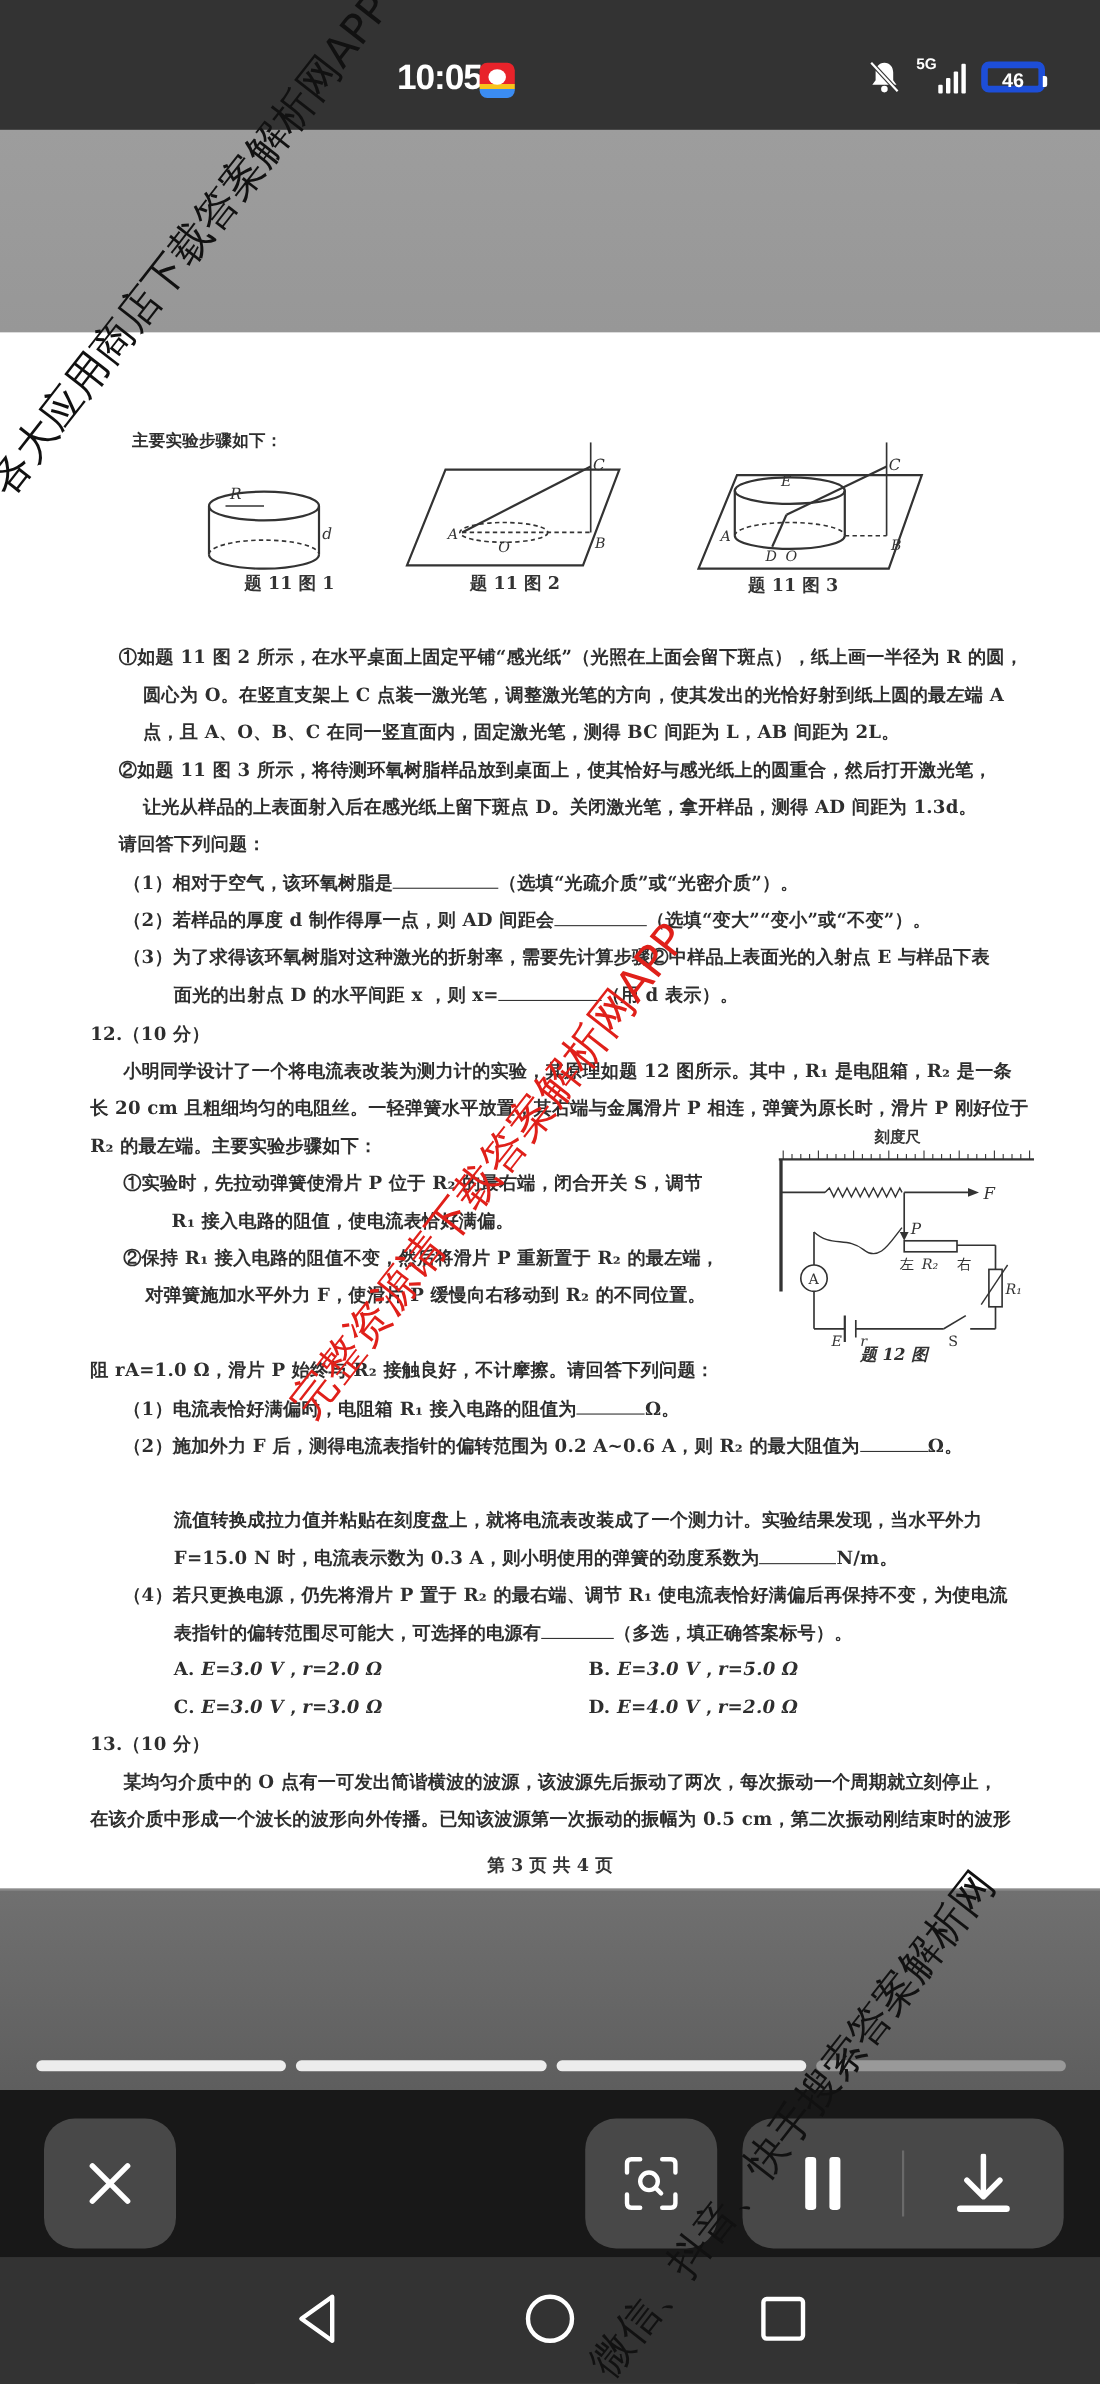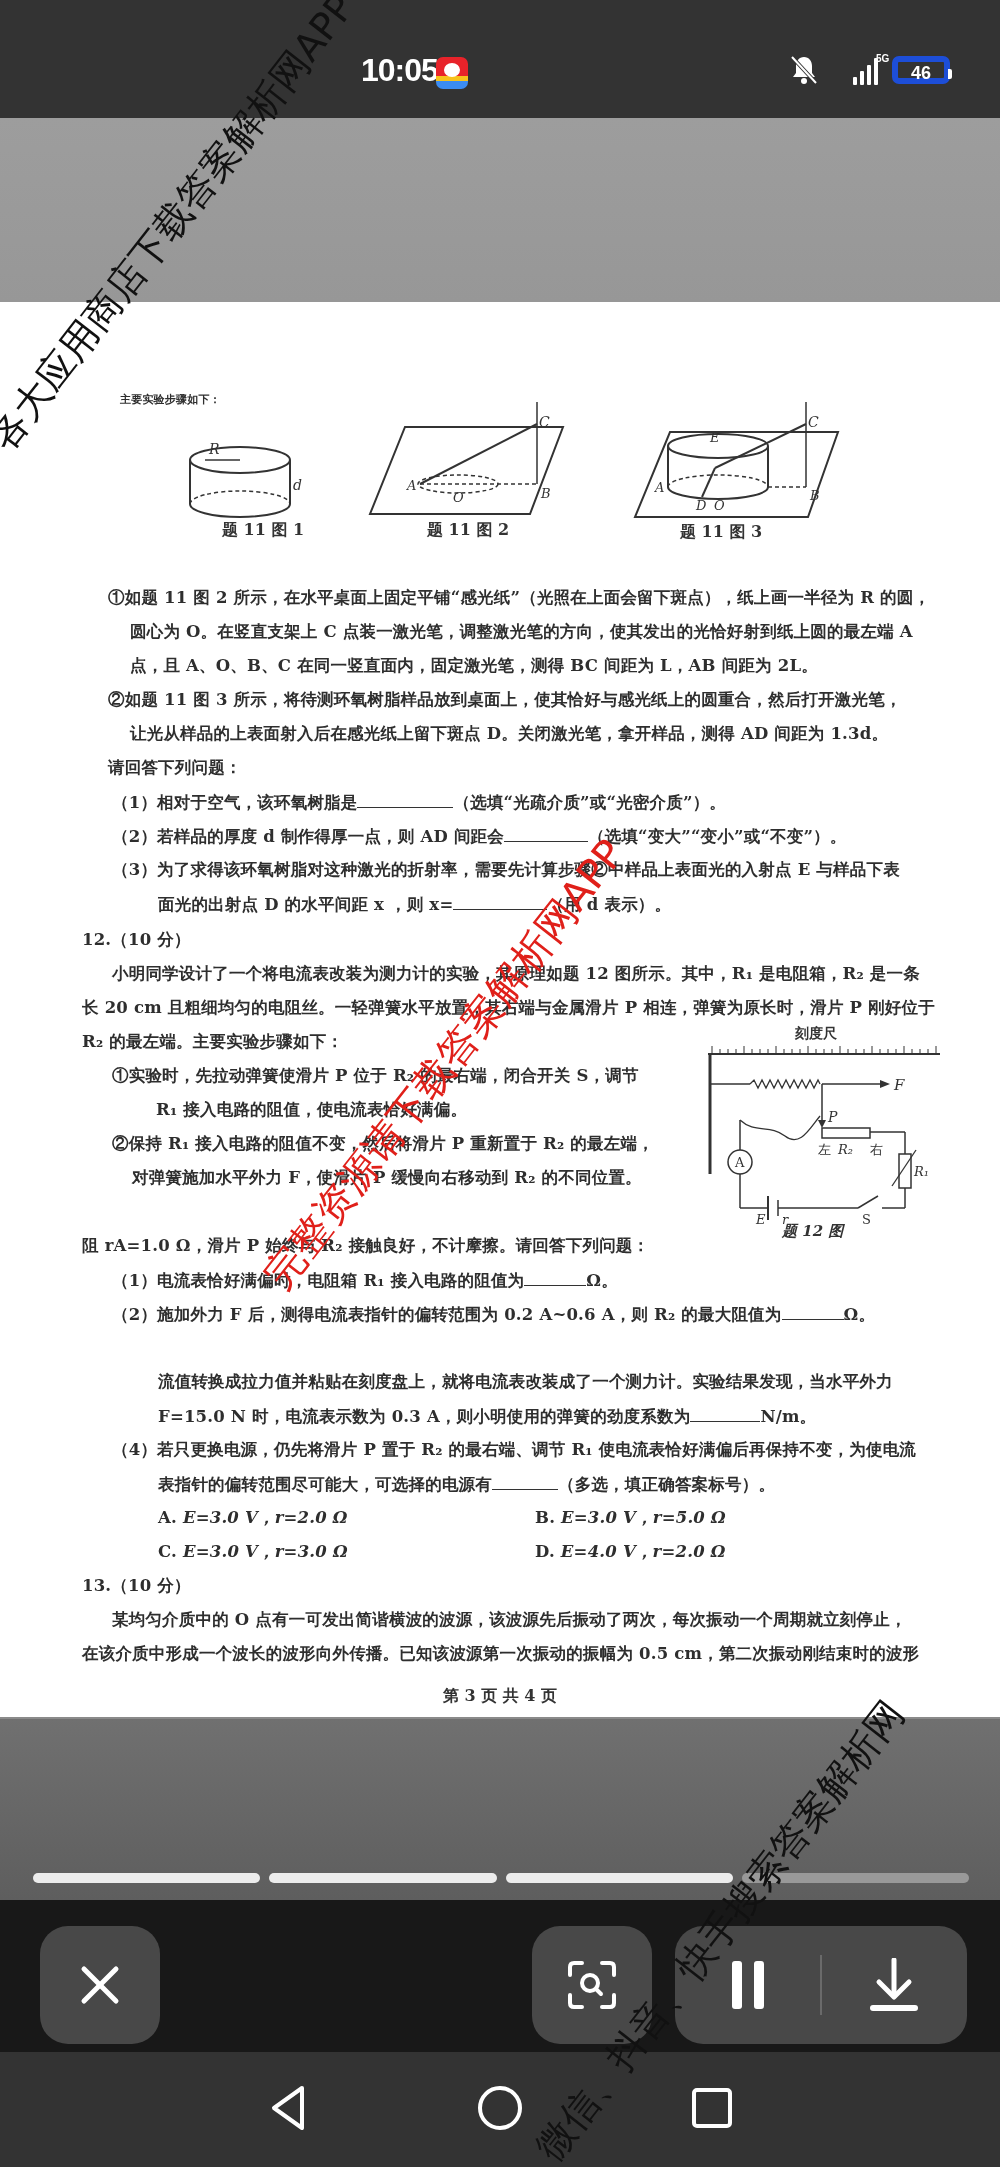--- a/index.html
+++ b/index.html
@@ -8,21 +8,21 @@
 
   
   .status-bar { position: absolute; left: 0; top: 0; width: 1000px; height: 118px; background: #333333; color: #fff; }
   .status-time { position: absolute; left: 335px; top: 52px; font-family: "Liberation Sans", sans-serif; font-size: 32px; font-weight: bold; color: #fff; letter-spacing: -1px; margin-left: 26px; }
   .app-badge { position: absolute; left: 436px; top: 57px; width: 32px; height: 32px; border-radius: 7px; background: linear-gradient(180deg,#e8232a 0%,#e8232a 60%,#f7c21b 60%,#f7c21b 75%,#3b8cf2 75%); overflow: hidden; }
   .app-badge::after { content: ""; position: absolute; left: 8px; top: 6px; width: 16px; height: 14px; background: #fff; border-radius: 50%; }
   .status-right { position: absolute; right: 50px; top: 54px; display: flex; align-items: center; gap: 14px; }
   .bell { width: 30px; height: 32px; position: relative; }
   .bell svg { width: 30px; height: 32px; }
   .signal { display: flex; align-items: flex-end; gap: 3px; height: 30px; position: relative; padding-left: 20px; }
-  .signal .net { position: absolute; left: 0; top: -2px; font-family: "Liberation Sans", sans-serif; font-size: 10px; font-weight: bold; color: #fff; line-height: 11px; margin-left: 43px; }
+  .signal .net { position: absolute; left: 0; top: -2px; font-family: "Liberation Sans", sans-serif; font-size: 14px; font-weight: bold; color: #fff; line-height: 11px; }
   .signal .bar { width: 4px; background: #fff; border-radius: 1px; }
   .battery { width: 58px; height: 28px; border: 6px solid #1d4ed8; border-radius: 7px; position: relative; padding: 2px; }
   .battery::after { content: ""; position: absolute; right: -8px; top: 7px; width: 4px; height: 10px; background: #fff; border-radius: 0 2px 2px 0; }
   .battery .fill { width: 46%; height: 100%; background: #888; border-radius: 3px; }
   .battery .lvl { position: absolute; left: 0; top: 0; width: 100%; height: 100%; text-align: center; font-family: "Liberation Sans", sans-serif; font-size: 18px; font-weight: bold; line-height: 22px; color: #fff; }
 
   
   .band-top { position: absolute; left: 0; top: 118px; width: 1000px; height: 184px; background: linear-gradient(180deg,#9d9d9d,#979797); }
 
   
@@ -83,21 +83,21 @@
     <span class="battery">
       <span class="fill"></span>
       <span class="lvl">46</span>
     </span>
   </div>
 </div>
 
 <div class="band-top"></div>
 
 <div class="page">
-  <div class="doc-line" style="left:120px;top:88px;font-size:11px;">主要实验步骤如下：</div>
+  <div class="doc-line" style="left:120px;top:88px;font-size:15px;">主要实验步骤如下：</div>
 
   <svg class="figure" style="left:185px;top:140px;" width="120" height="80">
     <ellipse cx="55" cy="18" rx="50" ry="13" fill="none" stroke="#333" stroke-width="2"></ellipse>
     <line x1="5" y1="18" x2="5" y2="62" stroke="#333" stroke-width="2"></line>
     <line x1="105" y1="18" x2="105" y2="62" stroke="#333" stroke-width="2"></line>
     <path d="M5 62 A50 13 0 0 0 105 62" fill="none" stroke="#333" stroke-width="2"></path>
     <path d="M5 62 A50 13 0 0 1 105 62" fill="none" stroke="#333" stroke-width="1.5" stroke-dasharray="4,3"></path>
     <line x1="20" y1="18" x2="55" y2="18" stroke="#333" stroke-width="1.5"></line>
     <text x="24" y="12" font-size="14" font-style="italic" fill="#333">R</text>
     <text x="108" y="48" font-size="14" font-style="italic" fill="#333">d</text>

